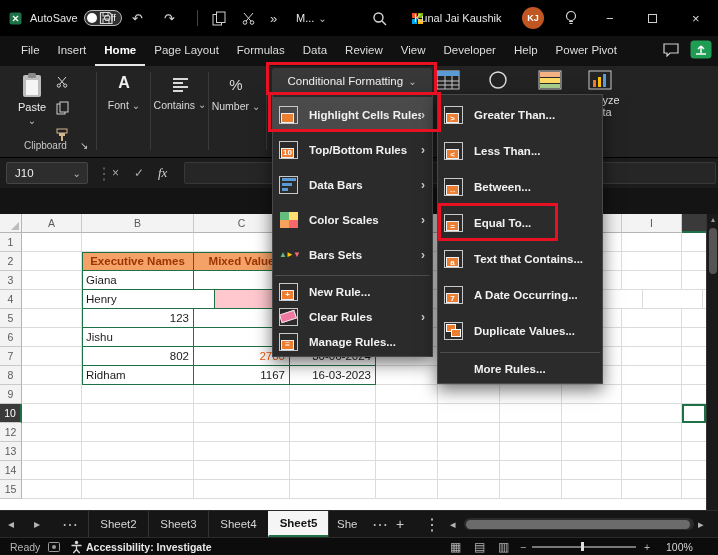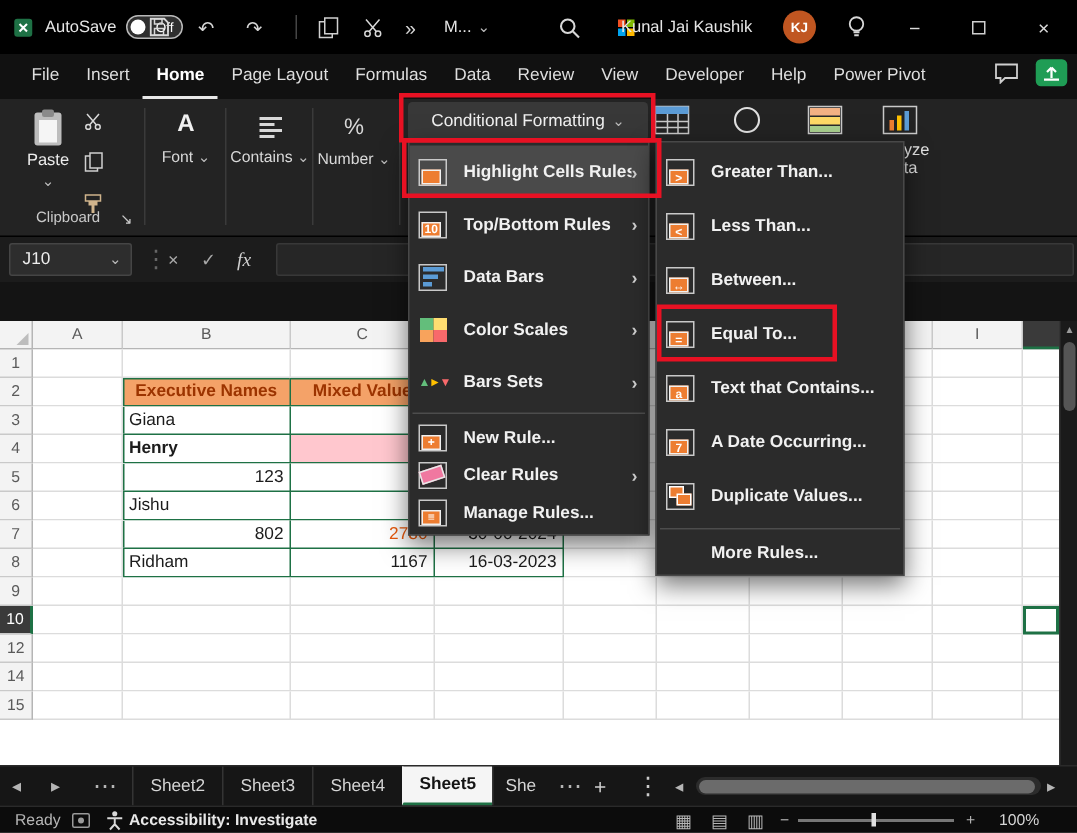--- a/index.html
+++ b/index.html
@@ -430,21 +430,21 @@
           <div class="gcell gdata" style="width: 62px;"></div>
           <div class="gcell gdata" style="width: 62px;"></div>
           <div class="gcell gdata" style="width: 62px;"></div>
           <div class="gcell gdata" style="width: 60px;"></div>
           <div class="gcell gdata" style="width: 60px;"></div>
           <div class="gcell gdata" style="width: 60px;"></div>
         </div>
         <div class="grow">
           <div class="gcell grhead">4</div>
           <div class="gcell gdata" style="width: 60px;"></div>
-          <div class="gcell gdata tbl tbl-l" style="width: 112px; font-weight: bold;">Henry</div>
+          <div class="gcell gdata tbl tbl-l" style="width: 133px;">Henry</div>
           <div class="gcell gdata tbl s-pink" style="width: 96px;"></div>
           <div class="gcell gdata tbl" style="width: 86px;"></div>
           <div class="gcell gdata" style="width: 62px;"></div>
           <div class="gcell gdata" style="width: 62px;"></div>
           <div class="gcell gdata" style="width: 62px;"></div>
           <div class="gcell gdata" style="width: 60px;"></div>
           <div class="gcell gdata" style="width: 60px;"></div>
           <div class="gcell gdata" style="width: 60px;"></div>
         </div>
         <div class="grow">
@@ -520,20 +520,33 @@
           <div class="gcell gdata" style="width: 86px;"></div>
           <div class="gcell gdata" style="width: 62px;"></div>
           <div class="gcell gdata" style="width: 62px;"></div>
           <div class="gcell gdata" style="width: 62px;"></div>
           <div class="gcell gdata" style="width: 60px;"></div>
           <div class="gcell gdata" style="width: 60px;"></div>
           <div class="gcell gdata" style="width: 60px;"></div>
         </div>
         <div class="grow">
           <div class="gcell grhead">12</div>
+          <div class="gcell gdata" style="width: 60px;"></div>
+          <div class="gcell gdata" style="width: 112px;"></div>
+          <div class="gcell gdata" style="width: 96px;"></div>
+          <div class="gcell gdata" style="width: 86px;"></div>
+          <div class="gcell gdata" style="width: 62px;"></div>
+          <div class="gcell gdata" style="width: 62px;"></div>
+          <div class="gcell gdata" style="width: 62px;"></div>
+          <div class="gcell gdata" style="width: 60px;"></div>
+          <div class="gcell gdata" style="width: 60px;"></div>
+          <div class="gcell gdata" style="width: 60px;"></div>
+        </div>
+        <div class="grow">
+          <div class="gcell grhead">13</div>
           <div class="gcell gdata" style="width: 60px;"></div>
           <div class="gcell gdata" style="width: 112px;"></div>
           <div class="gcell gdata" style="width: 96px;"></div>
           <div class="gcell gdata" style="width: 86px;"></div>
           <div class="gcell gdata" style="width: 62px;"></div>
           <div class="gcell gdata" style="width: 62px;"></div>
           <div class="gcell gdata" style="width: 62px;"></div>
           <div class="gcell gdata" style="width: 60px;"></div>
           <div class="gcell gdata" style="width: 60px;"></div>
           <div class="gcell gdata" style="width: 60px;"></div>

